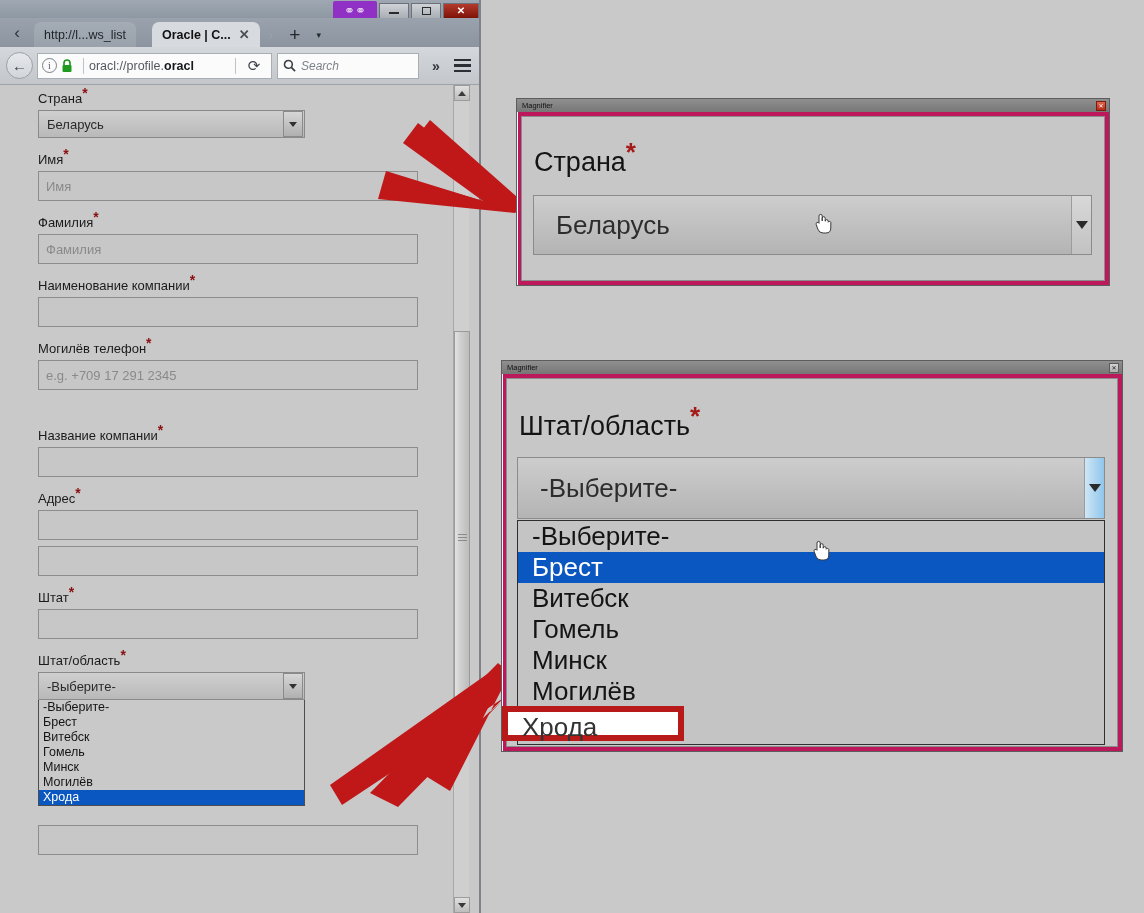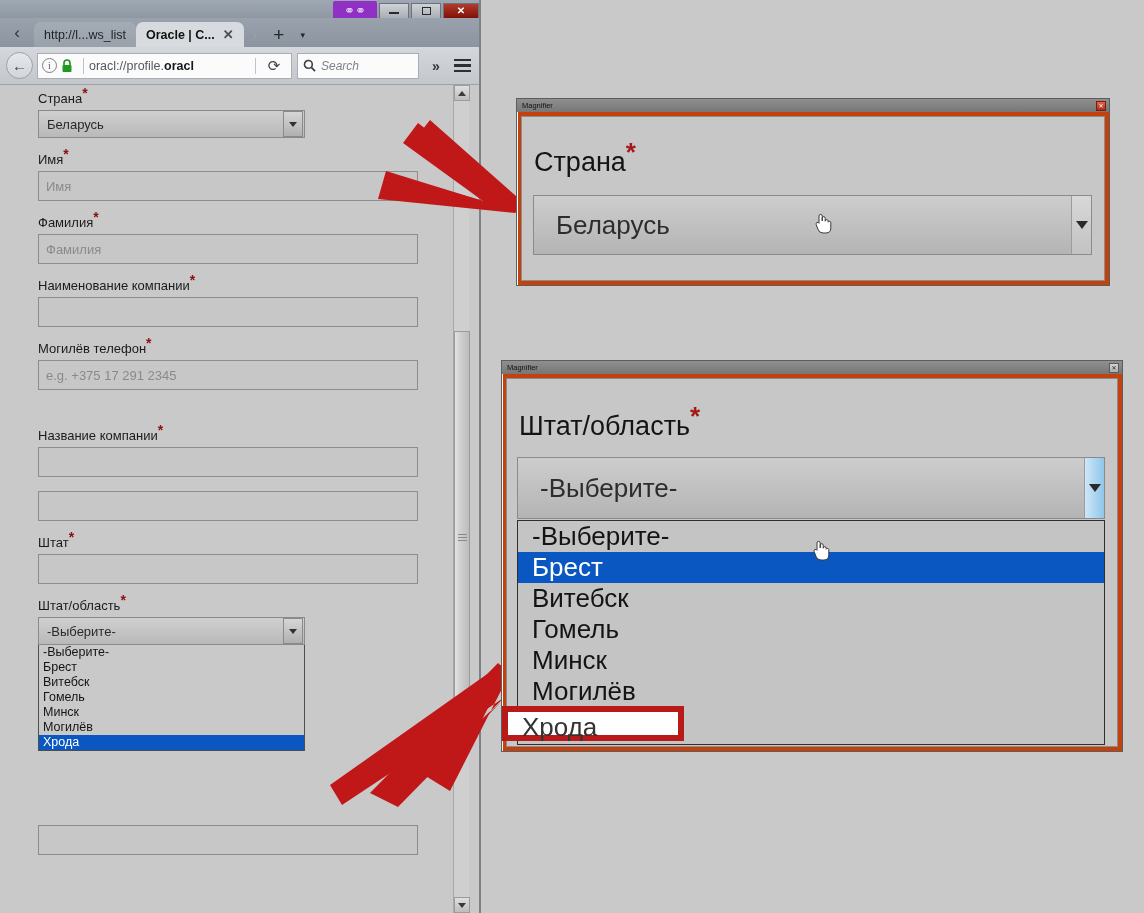--- a/index.html
+++ b/index.html
@@ -50,21 +50,21 @@
     background: linear-gradient(180deg,#9aa3ad,#8b949f);
     display:flex; align-items:flex-end;
   }
   .tab-backarrow { width:34px; height:29px; display:flex; align-items:center; justify-content:center;
      color:#2e3338; font-size:17px; }
   .tab {
     height: 25px; padding: 0 10px; display:flex; align-items:center;
     font-size:12.5px; color:#22262b; border-radius:7px 7px 0 0;
     max-width:135px; white-space:nowrap; overflow:hidden;
   }
-  .tab.inactive { background: rgba(255,255,255,0.12); color:#1e2227; margin-right:0;}
+  .tab.inactive { background: rgba(255,255,255,0.12); color:#1e2227; margin-right:16px;}
   .tab.active { background:#d7dade; color:#111; font-weight:bold; }
   .tab .x { margin-left:8px; font-size:13px; color:#4a4f55; }
   .tab-chev { width:22px; display:flex; align-items:center; justify-content:center; color:#9aa3ad; font-size:15px;
      height:25px;}
   .tab-plus { width:26px; display:flex; align-items:center; justify-content:center; color:#24292e; font-size:19px; height:25px;}
   .tab-caret { width:22px; display:flex; align-items:center; justify-content:center; color:#24292e; font-size:9px; height:25px;}
 
   .navbar {
     position:absolute; left:0; top:47px; width:481px; height:38px;
     background: linear-gradient(180deg,#d4d7db,#c3c7cc);
@@ -83,21 +83,21 @@
   }
   .icon-i { width:15px;height:15px;border:1.3px solid #7b8087;border-radius:50%;
      display:flex;align-items:center;justify-content:center;font-size:10px;color:#5a5f66; font-family:"Liberation Serif",serif;}
   .icon-lock { width:12px; margin:0 5px 0 4px; }
   .url-text { font-size:12.5px; color:#55595e; white-space:nowrap; overflow:hidden; flex:1; }
   .url-text b { color:#16191c; font-weight:bold;}
   .url-sep { width:1px; height:16px; background:#bfc3c8; margin:0 5px; }
   .reload { width:26px;height:24px;display:flex;align-items:center;justify-content:center;
      font-size:15px;color:#3e4349; }
   .searchbar {
-    width:122px; height:26px; background:#fbfbfc; border:1px solid #a9aeb4;
+    width:142px; height:26px; background:#fbfbfc; border:1px solid #a9aeb4;
     display:flex;align-items:center; padding:0 5px; margin-right:4px;
   }
   .search-ph { font-size:12px; color:#7d828a; font-style:italic; margin-left:5px;}
   .chev2 { width:26px; display:flex;align-items:center;justify-content:center; color:#31363c; font-size:14px; font-weight:bold;}
   .hamburger { width:26px; display:flex; flex-direction:column; gap:3px; align-items:center; }
   .hamburger span { display:block; width:17px; height:2.6px; background:#2b3036; }
 
   
   .viewport {
     position:absolute; left:0; top:85px; width:481px; height:828px;
@@ -149,21 +149,21 @@
     display:flex; align-items:center; justify-content:center;
   }
   .grip { width:9px; }
   .grip i { display:block; height:1px; background:#8b8b8b; margin:2px 0;}
 
   
   .arrow { position:absolute; pointer-events:none; }
 
   
   .mag {
-    position:absolute; background:#c2410c;
+    position:absolute; background:#be185d;
     border:1px solid #5d5d5d;
     box-shadow: 1px 1px 0 #ffffff inset;
   }
   .mag-title {
     height:13px; background:linear-gradient(180deg,#8f8f8f,#777777);
     display:flex; align-items:center; justify-content:space-between;
     padding: 0 3px 0 5px;
   }
   .mag-title span.t { font-size:7.5px; color:#111; font-family:"Liberation Sans",sans-serif; }
   .mag-close {
@@ -289,29 +289,33 @@
         </div>
 
         <div class="fgroup">
           <div class="flabel"><span>Наименование компании</span><span class="req">*</span></div>
           <div class="ftext"></div>
         </div>
 
         <div class="fgroup" style="margin-bottom:38px;">
           <div class="flabel"><span>Могилёв телефон</span><span class="req">*</span></div>
           <div class="ftext">
-            <span>e.g. +375 17 291 2345</span>
+            <span>e.g. +709 17 291 2345</span>
           </div>
         </div>
 
         <div class="fgroup">
           <div class="flabel"><span>Название компании</span><span class="req">*</span></div>
           <div class="ftext"></div>
         </div>
 
+        <div class="fgroup" style="margin-bottom:6px;">
+          <div class="flabel"><span>Адрес</span><span class="req">*</span></div>
+          <div class="ftext"></div>
+        </div>
 
         <div class="fgroup">
           <div class="ftext"></div>
         </div>
 
         <div class="fgroup">
           <div class="flabel"><span>Штат</span><span class="req">*</span></div>
           <div class="ftext"></div>
         </div>
 

